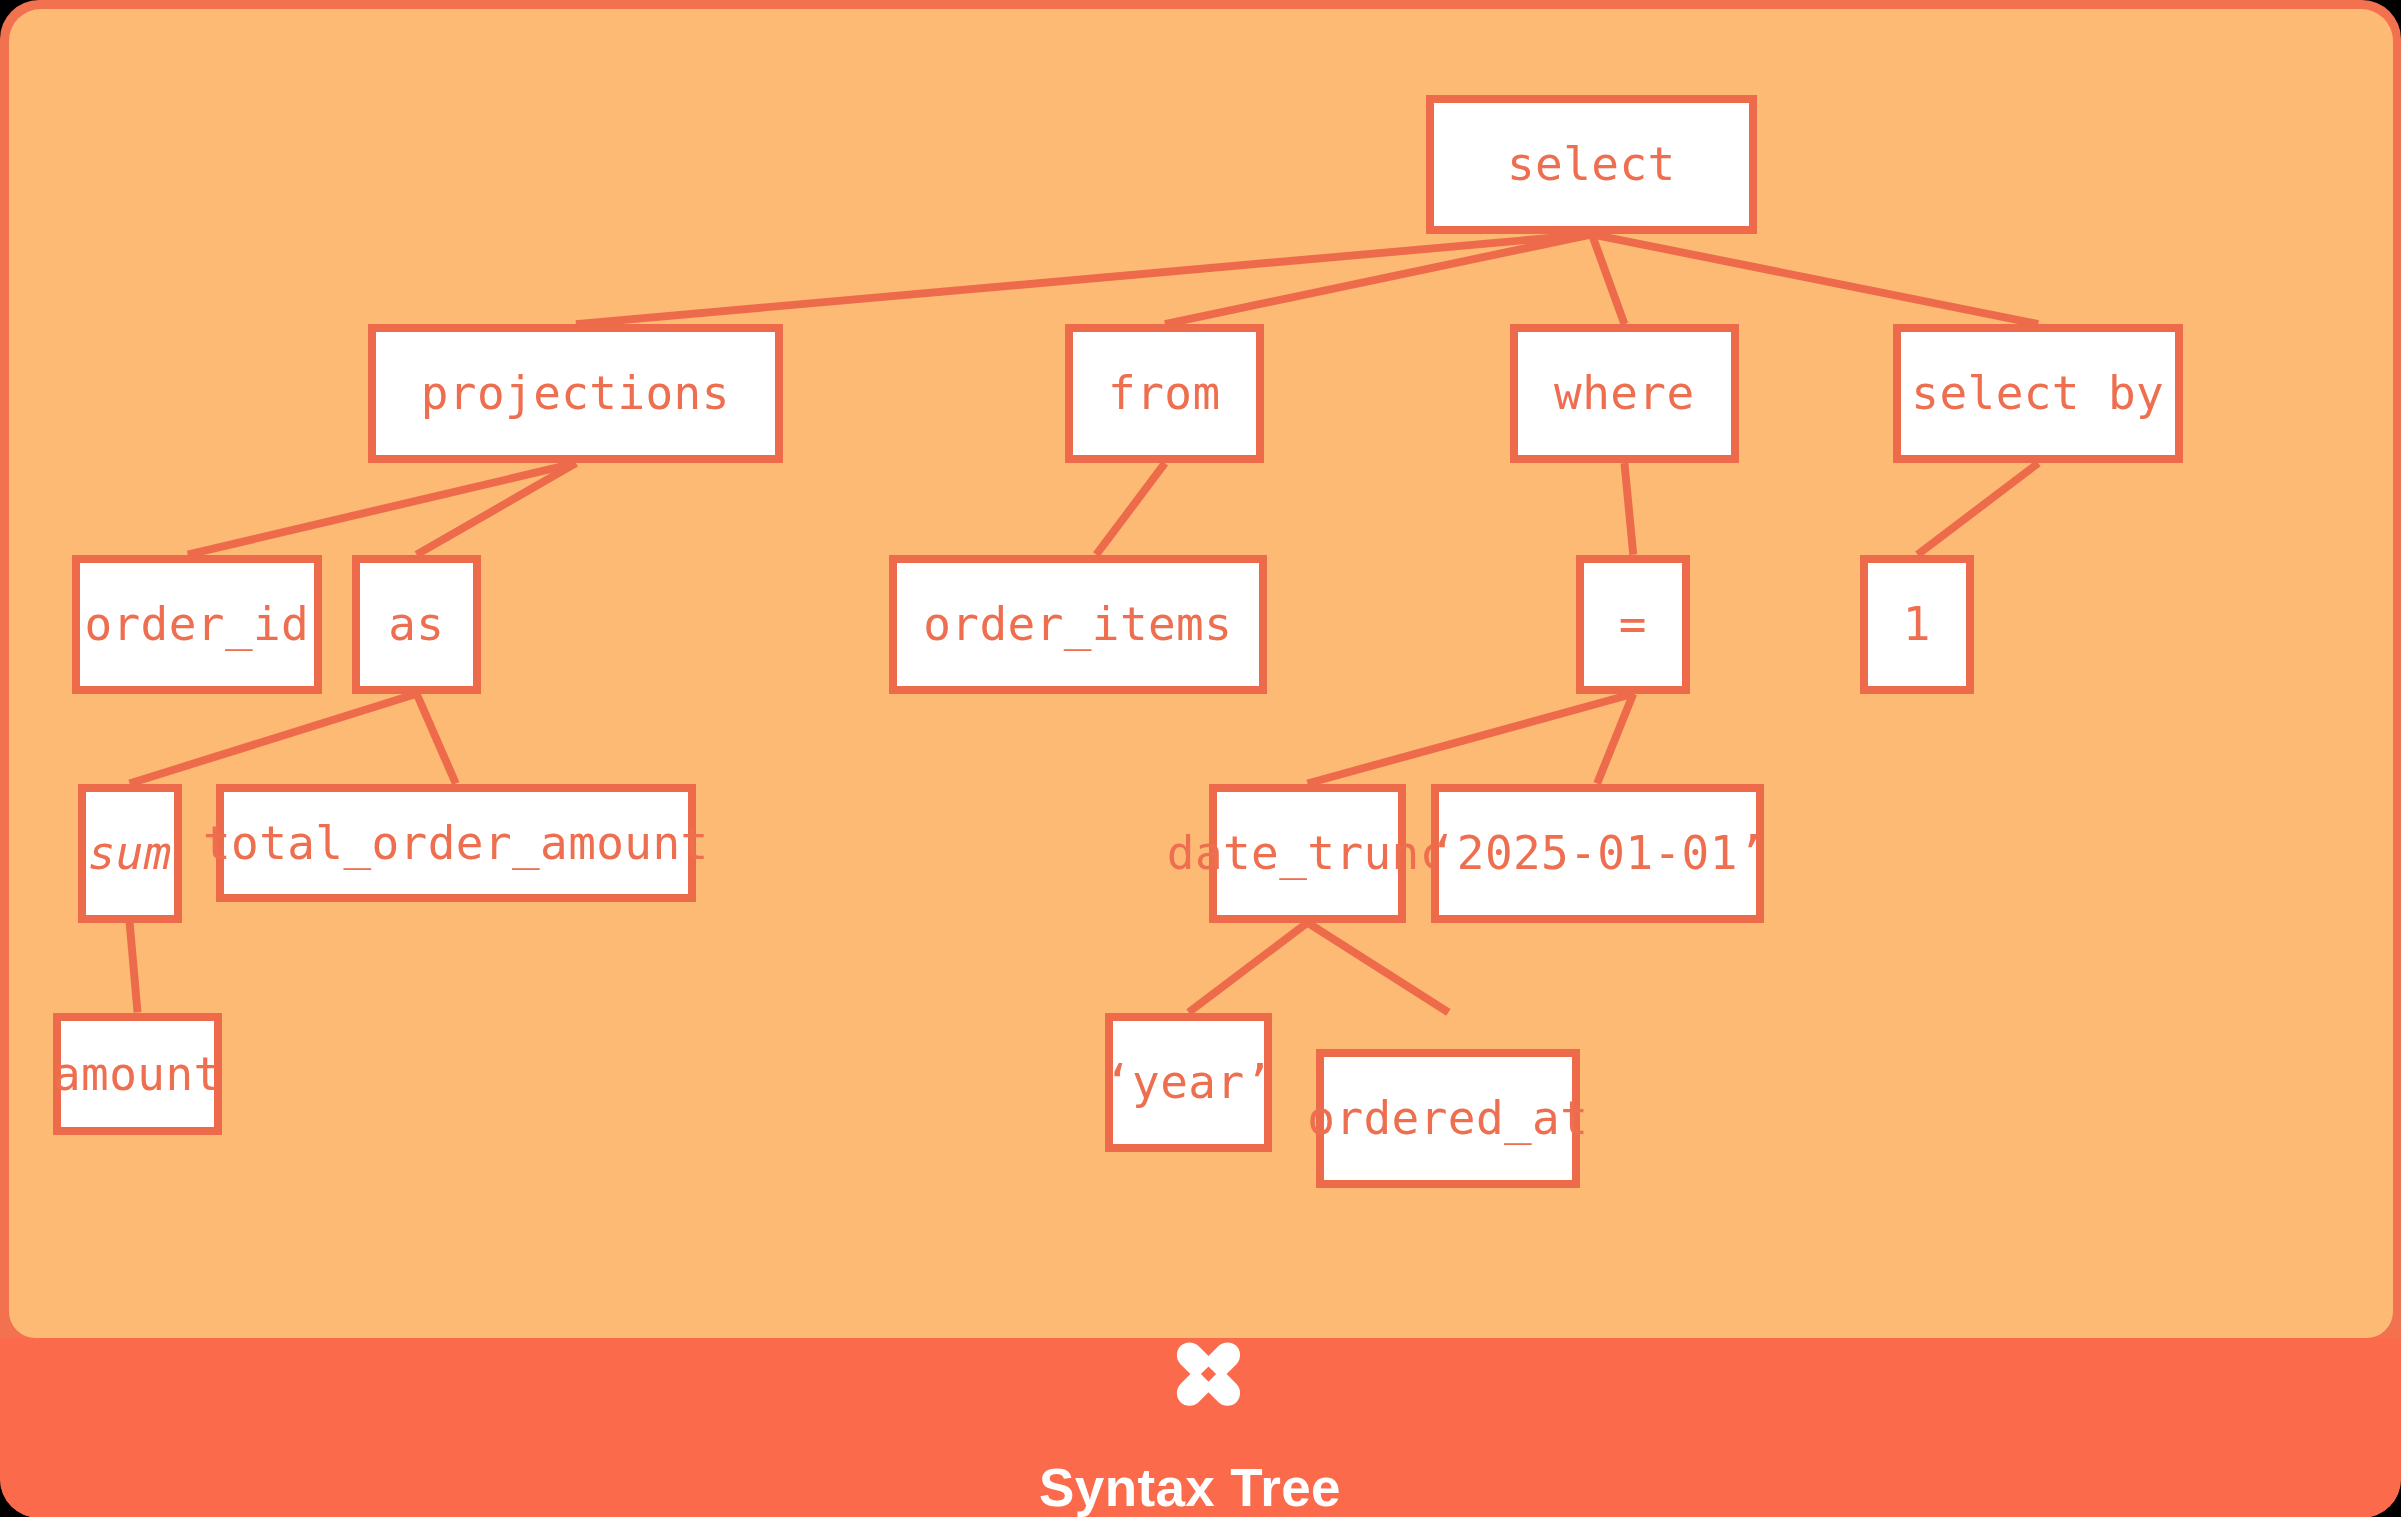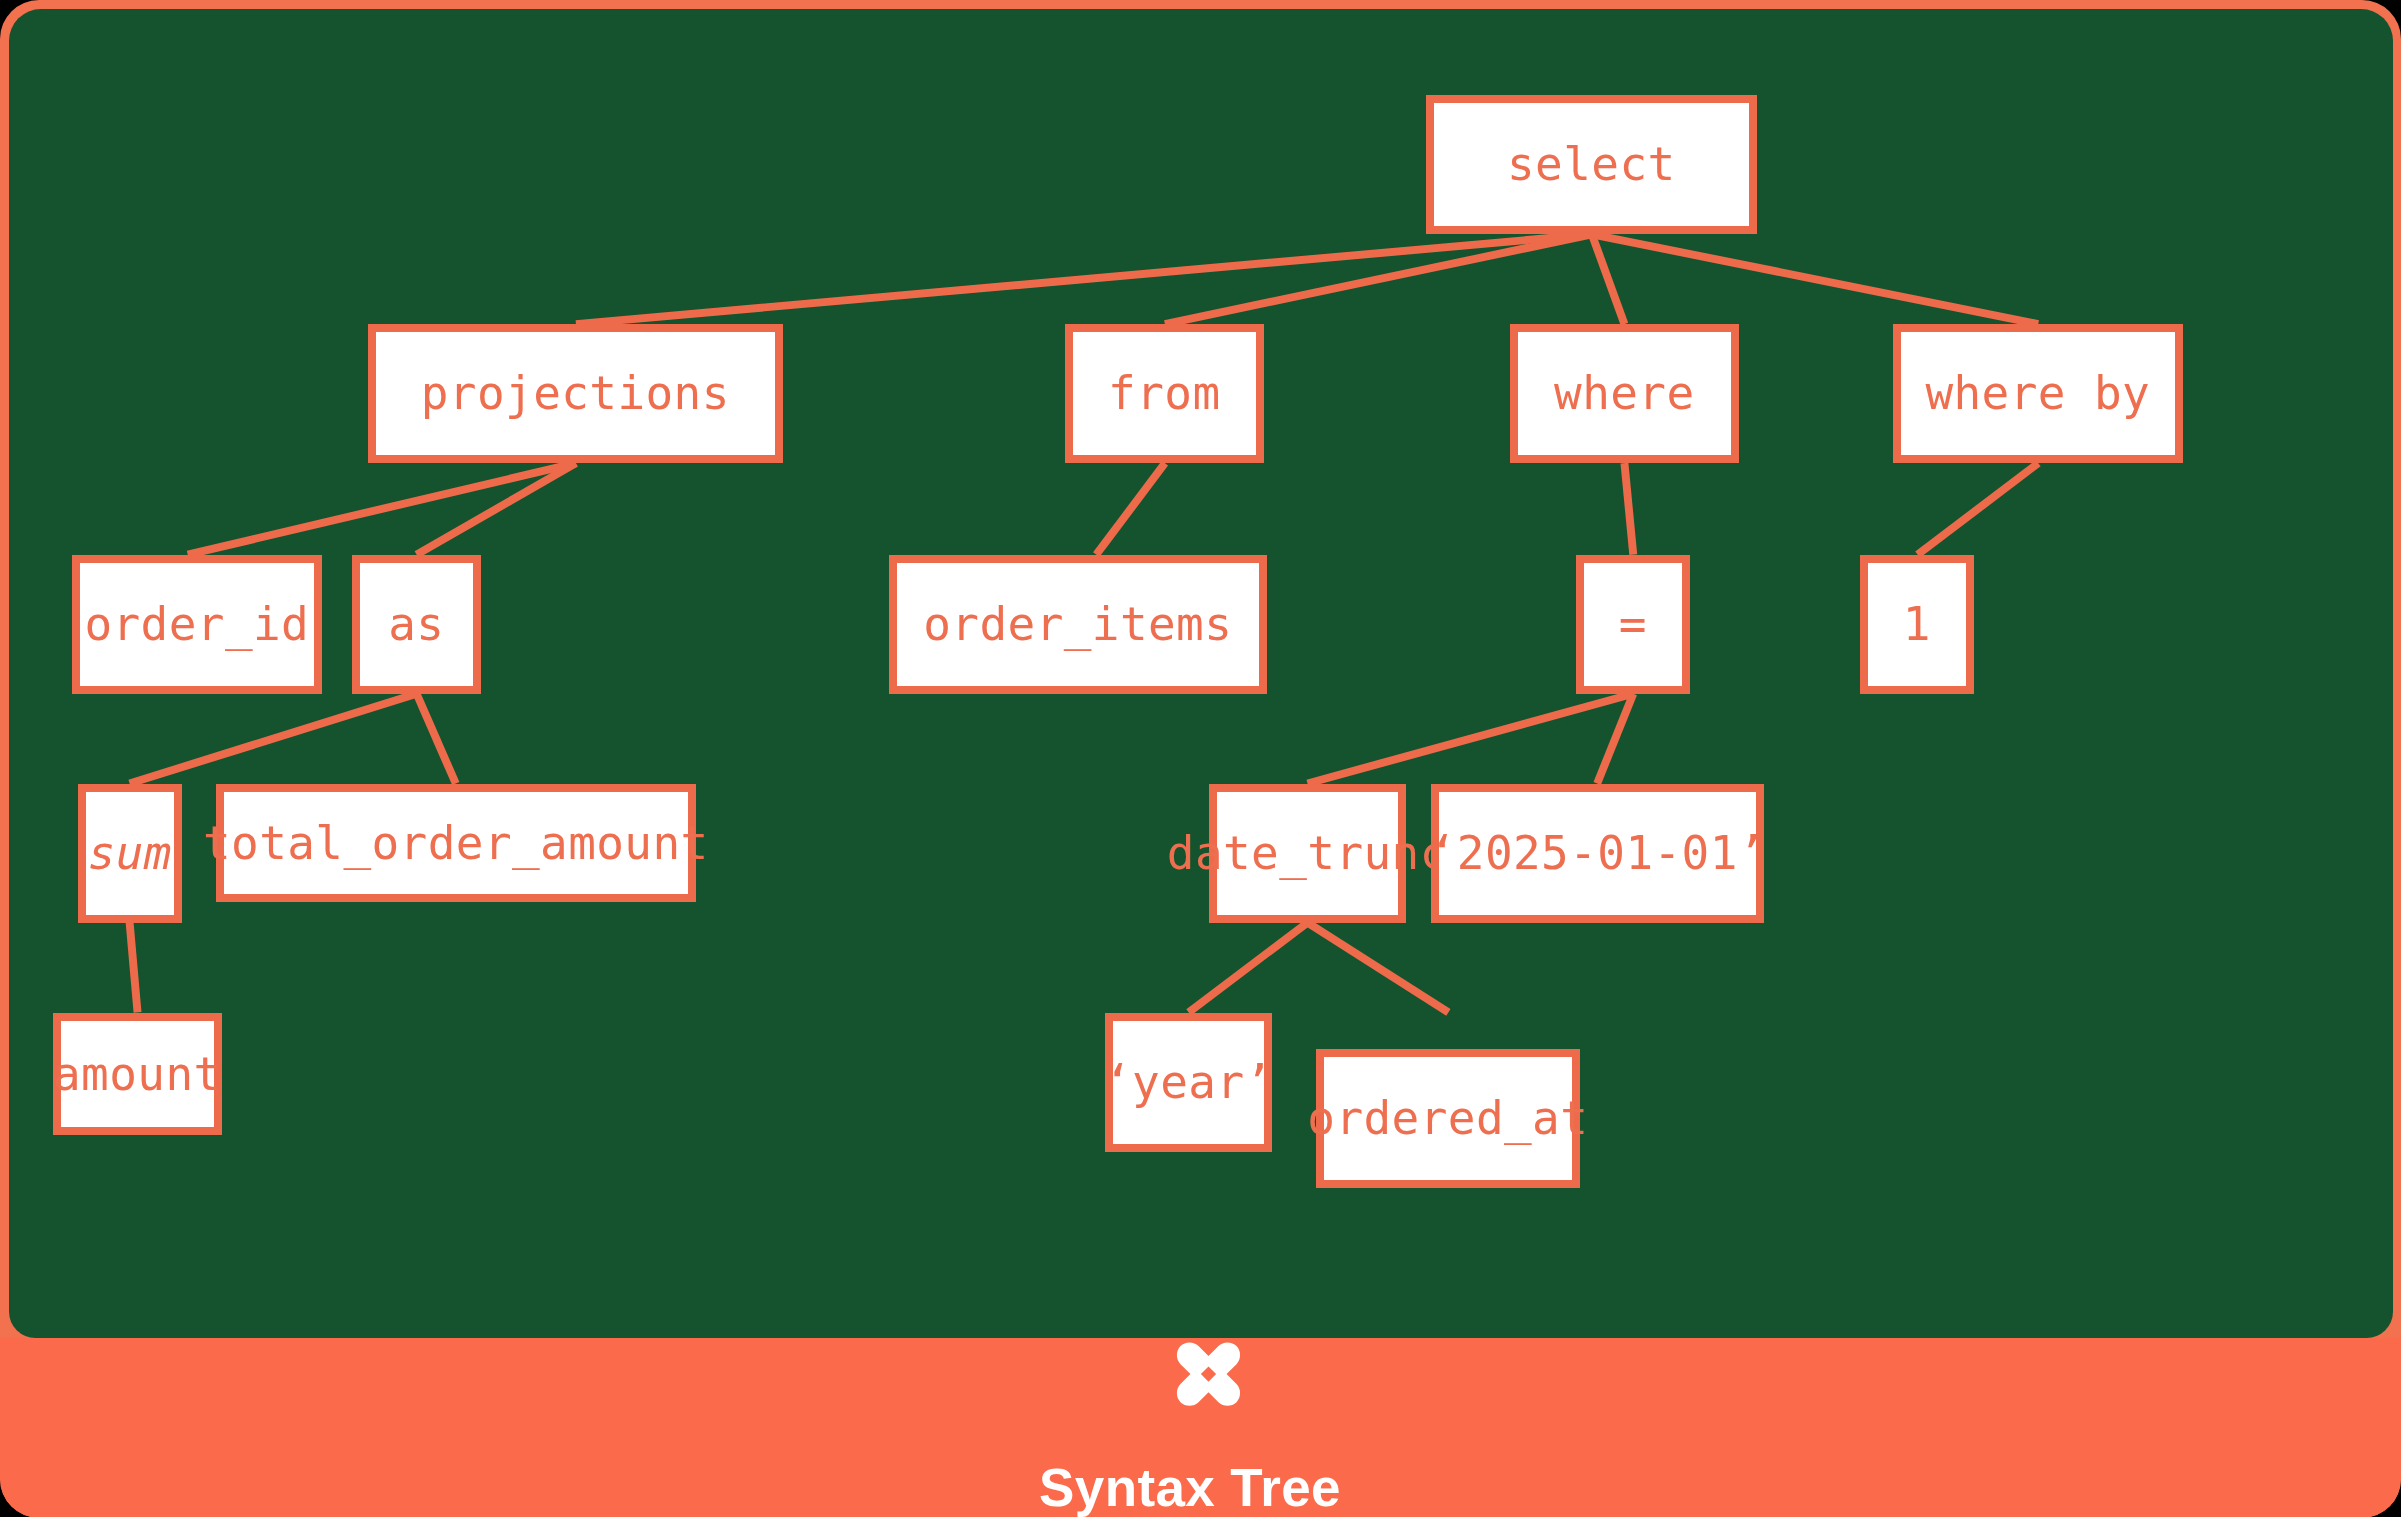--- a/index.html
+++ b/index.html
@@ -24,21 +24,21 @@
     background: #F2714F;
     overflow: hidden;
   }
   
   #canvas {
     position: absolute;
     left: 8.8px;
     top: 8.8px;
     width: 2384px;
     height: 1329px;
-    background: #14532d;
+    background: #fdba74;
     border-radius: 32px 32px 26.4px 26.4px;
     overflow: hidden;
   }
   #edge-layer {
     position: absolute;
     left: 0; top: 0;
     width: 2384px;
     height: 1329px;
   }
   .node {
@@ -119,21 +119,21 @@
           <div class="node" style="left: 359px; top: 315px; width: 415px; height: 139px;">
             <span>projections</span>
           </div>
           <div class="node" style="left: 1056px; top: 315px; width: 199px; height: 139px;">
             <span>from</span>
           </div>
           <div class="node" style="left: 1501px; top: 315px; width: 229px; height: 139px;">
             <span>where</span>
           </div>
           <div class="node" style="left: 1884px; top: 315px; width: 290px; height: 139px;">
-            <span>where by</span>
+            <span>select by</span>
           </div>
           <div class="node" style="left: 63px; top: 546px; width: 250px; height: 139px;">
             <span>order_id</span>
           </div>
           <div class="node" style="left: 343px; top: 546px; width: 129px; height: 139px;">
             <span>as</span>
           </div>
           <div class="node" style="left: 880px; top: 546px; width: 378px; height: 139px;">
             <span>order_items</span>
           </div>

